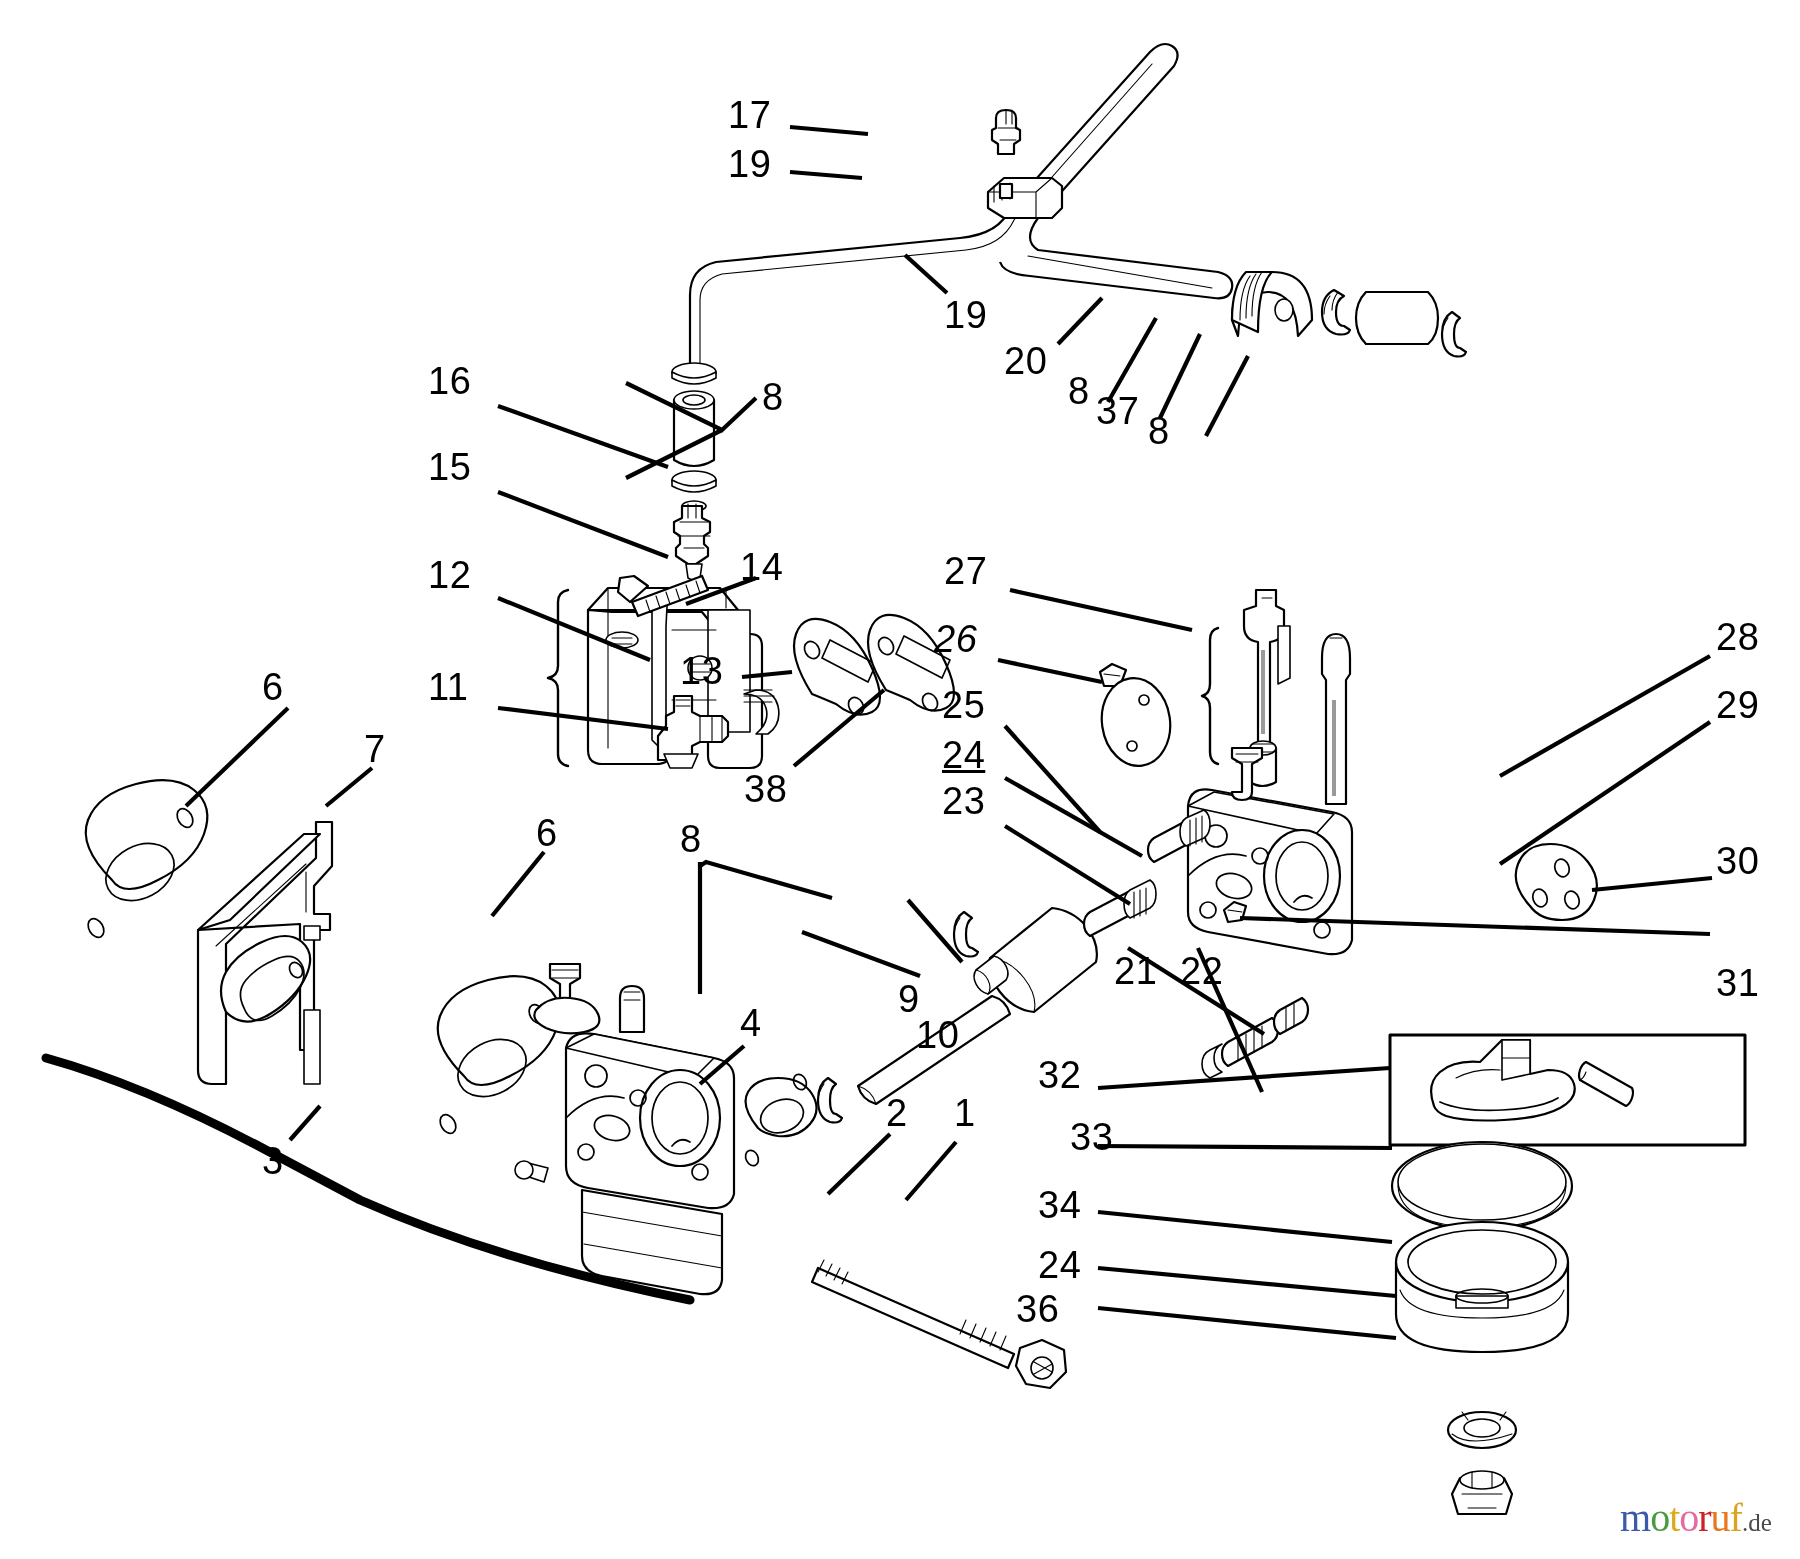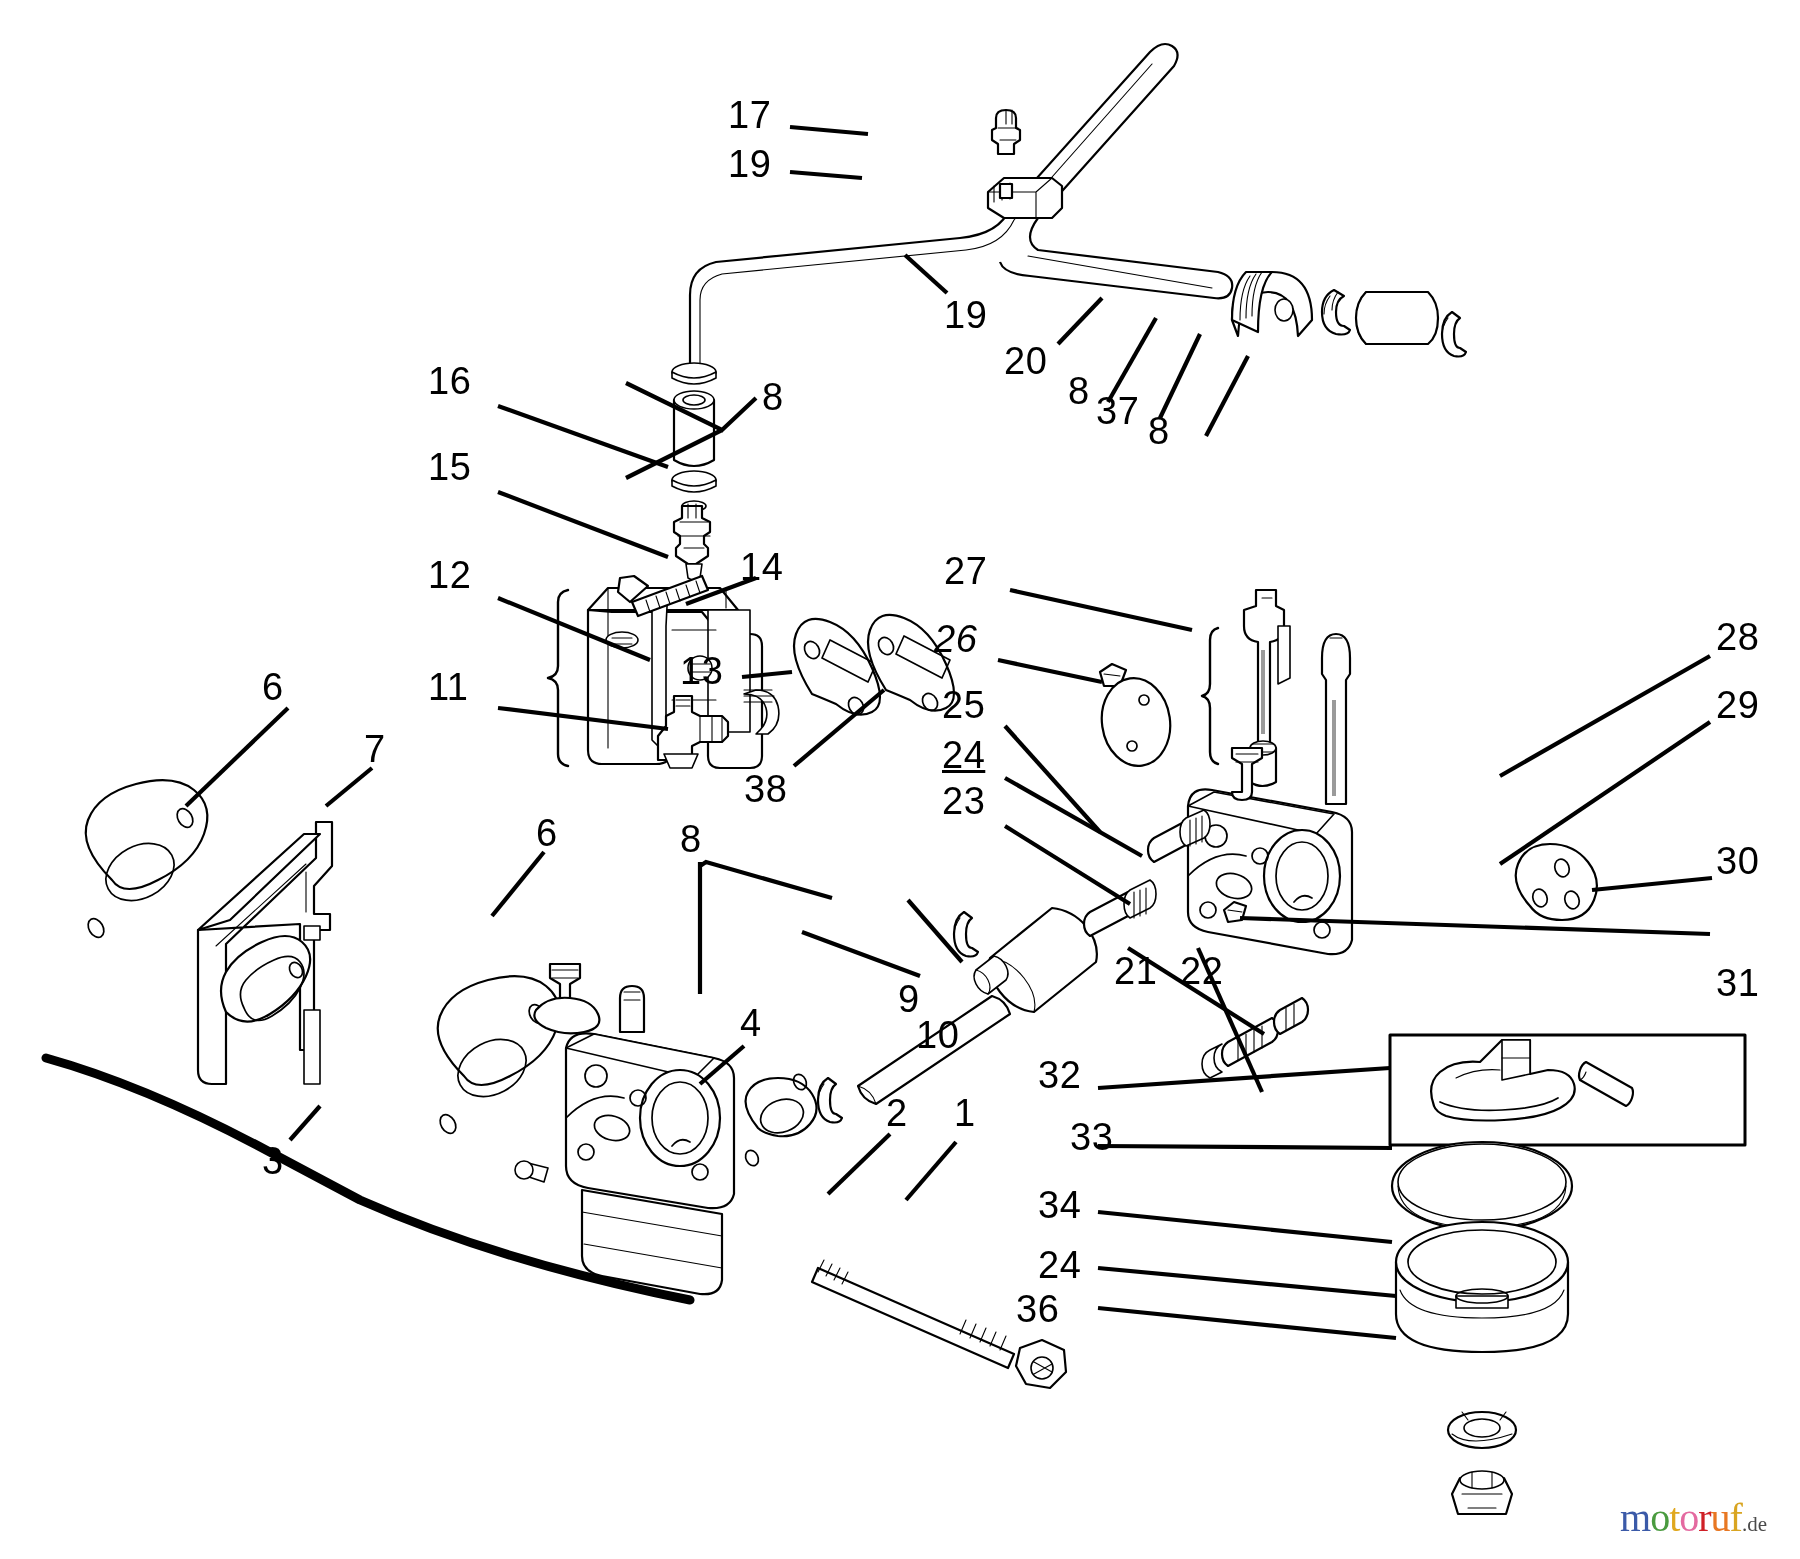--- a/index.html
+++ b/index.html
@@ -26,21 +26,21 @@
   }
   .wm{
     position:absolute;
     left:1620px;top:1494px;
     font-family:"Liberation Serif", serif;
     font-size:40px;
     letter-spacing:-1px;
     white-space:nowrap;
   }
   .wm span{font-weight:400;}
-  .wm .suffix{font-size:21px;letter-spacing:0px;color:#4a4a4a;}
+  .wm .suffix{font-size:25px;letter-spacing:0px;color:#4a4a4a;}
 </style>
 </head>
 <body>
 
 <div id="sheet">
 
 <svg viewBox="0 0 1800 1559" xmlns="http://www.w3.org/2000/svg">
   <defs>
     <style>
       .ln{fill:none;stroke:#000;stroke-width:2.4;stroke-linecap:round;stroke-linejoin:round;}

